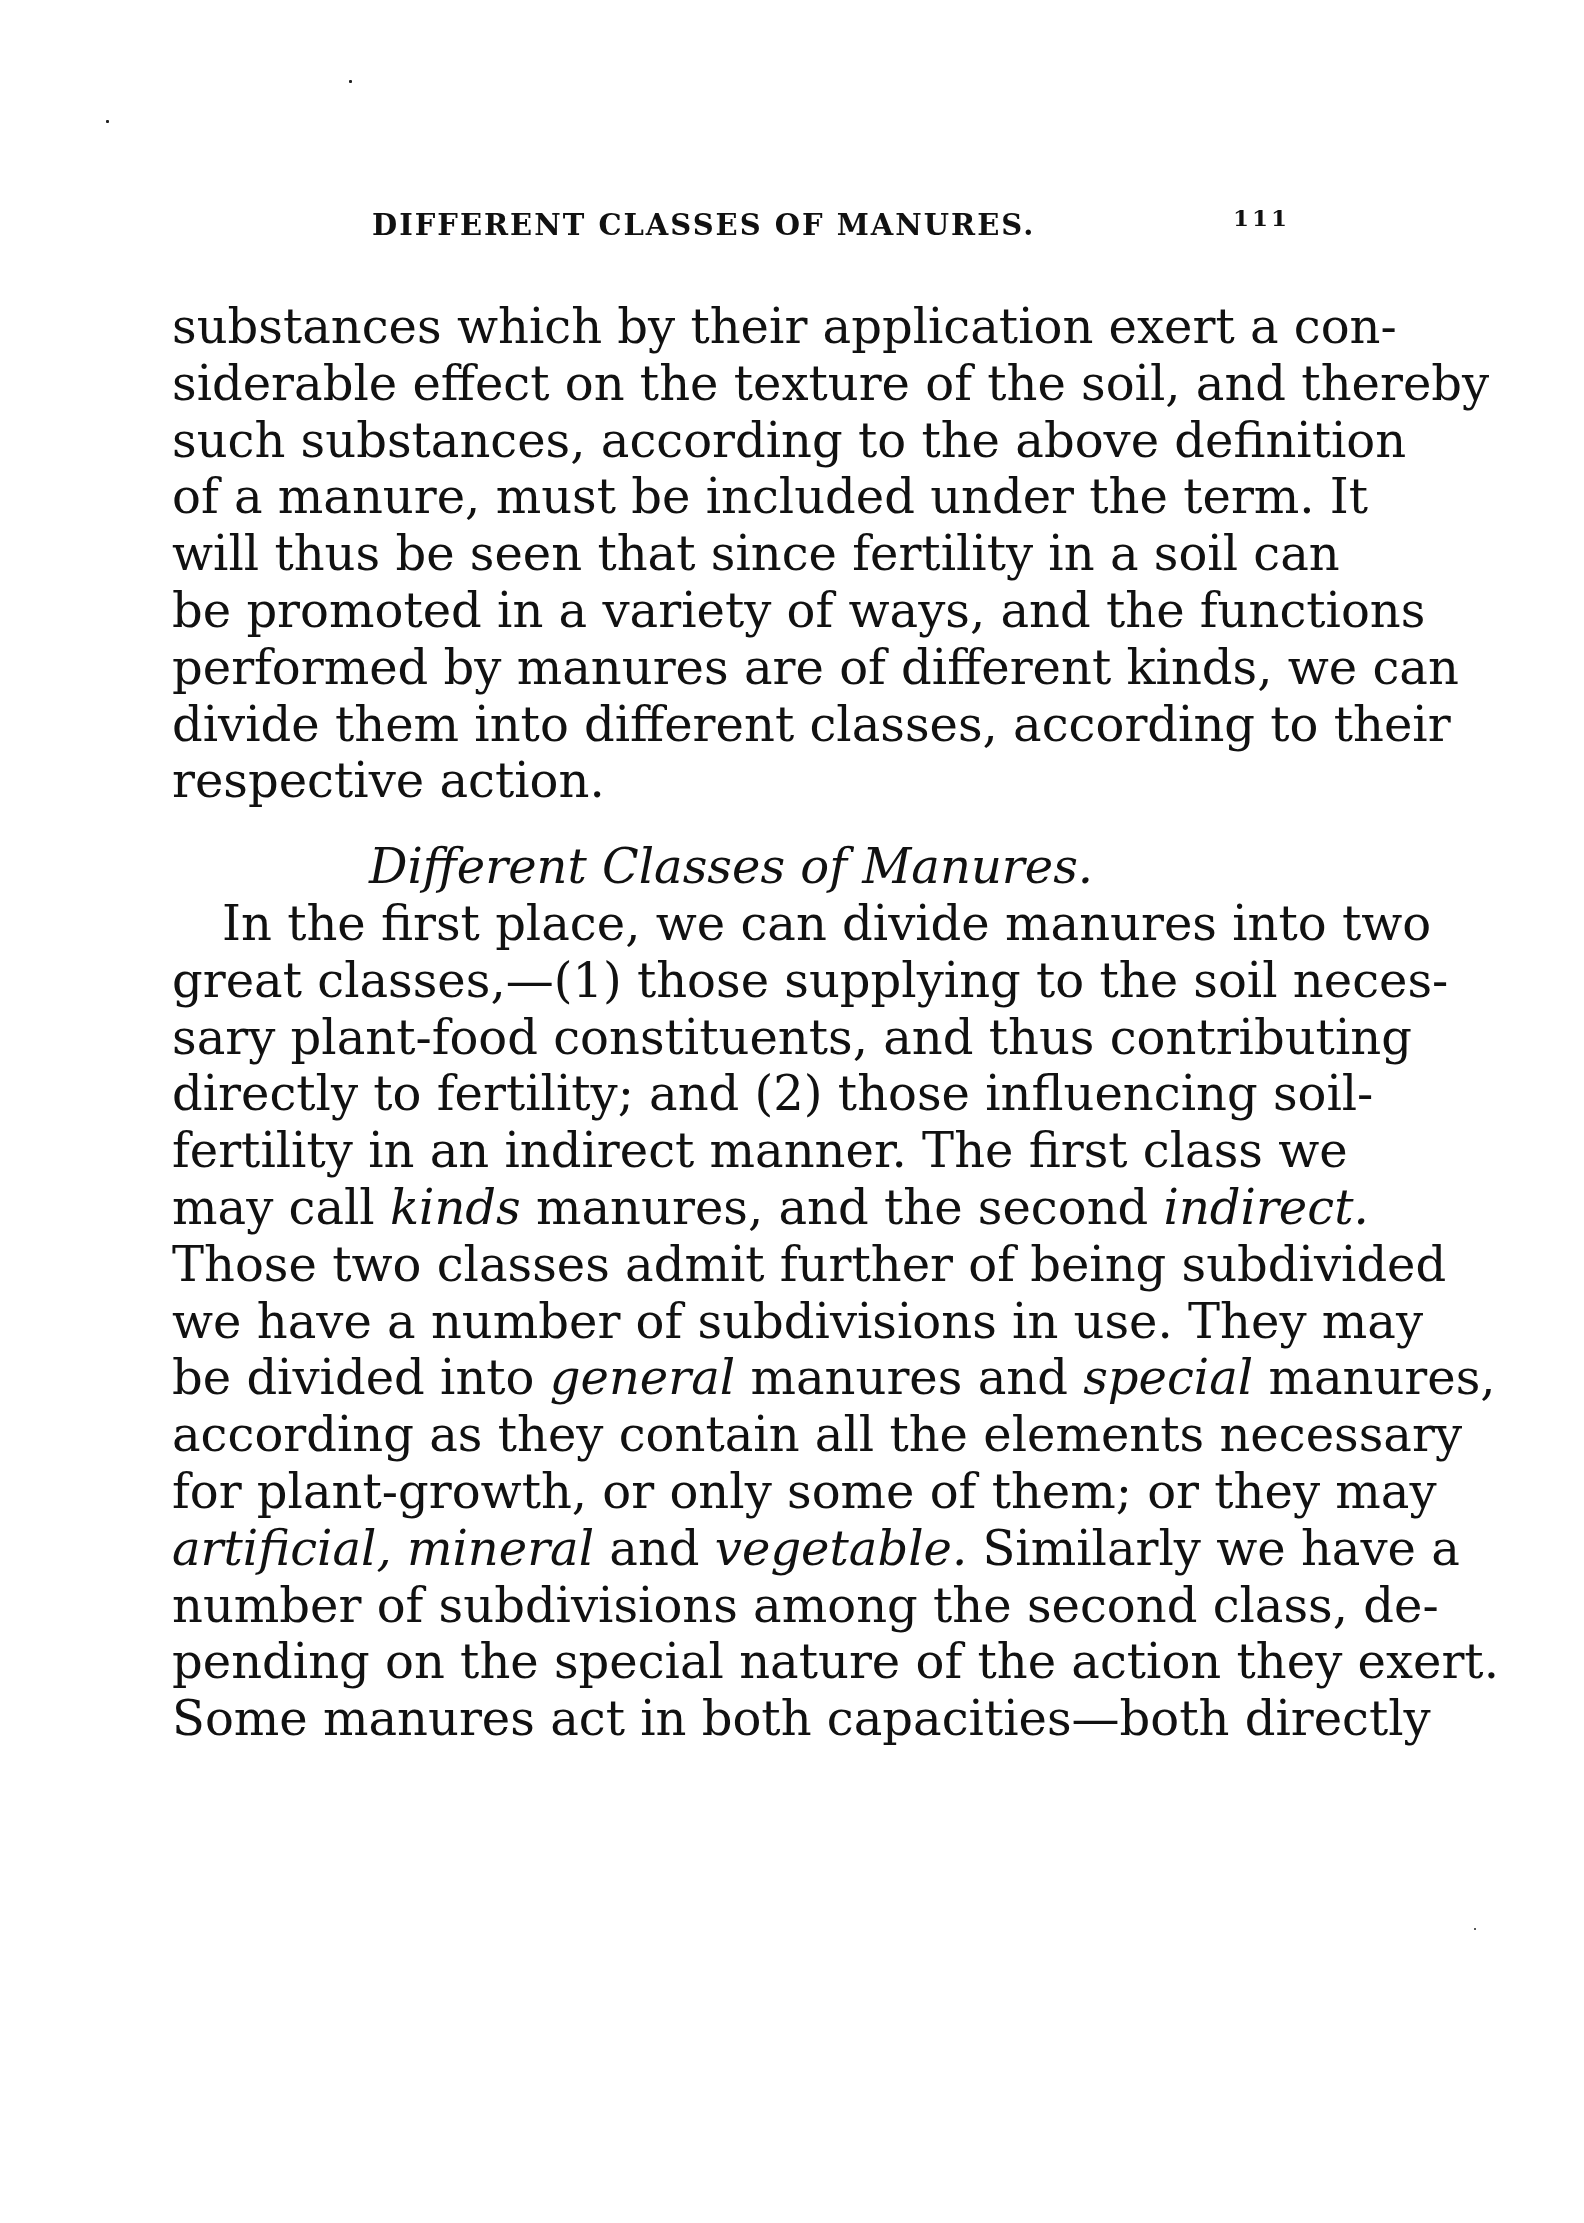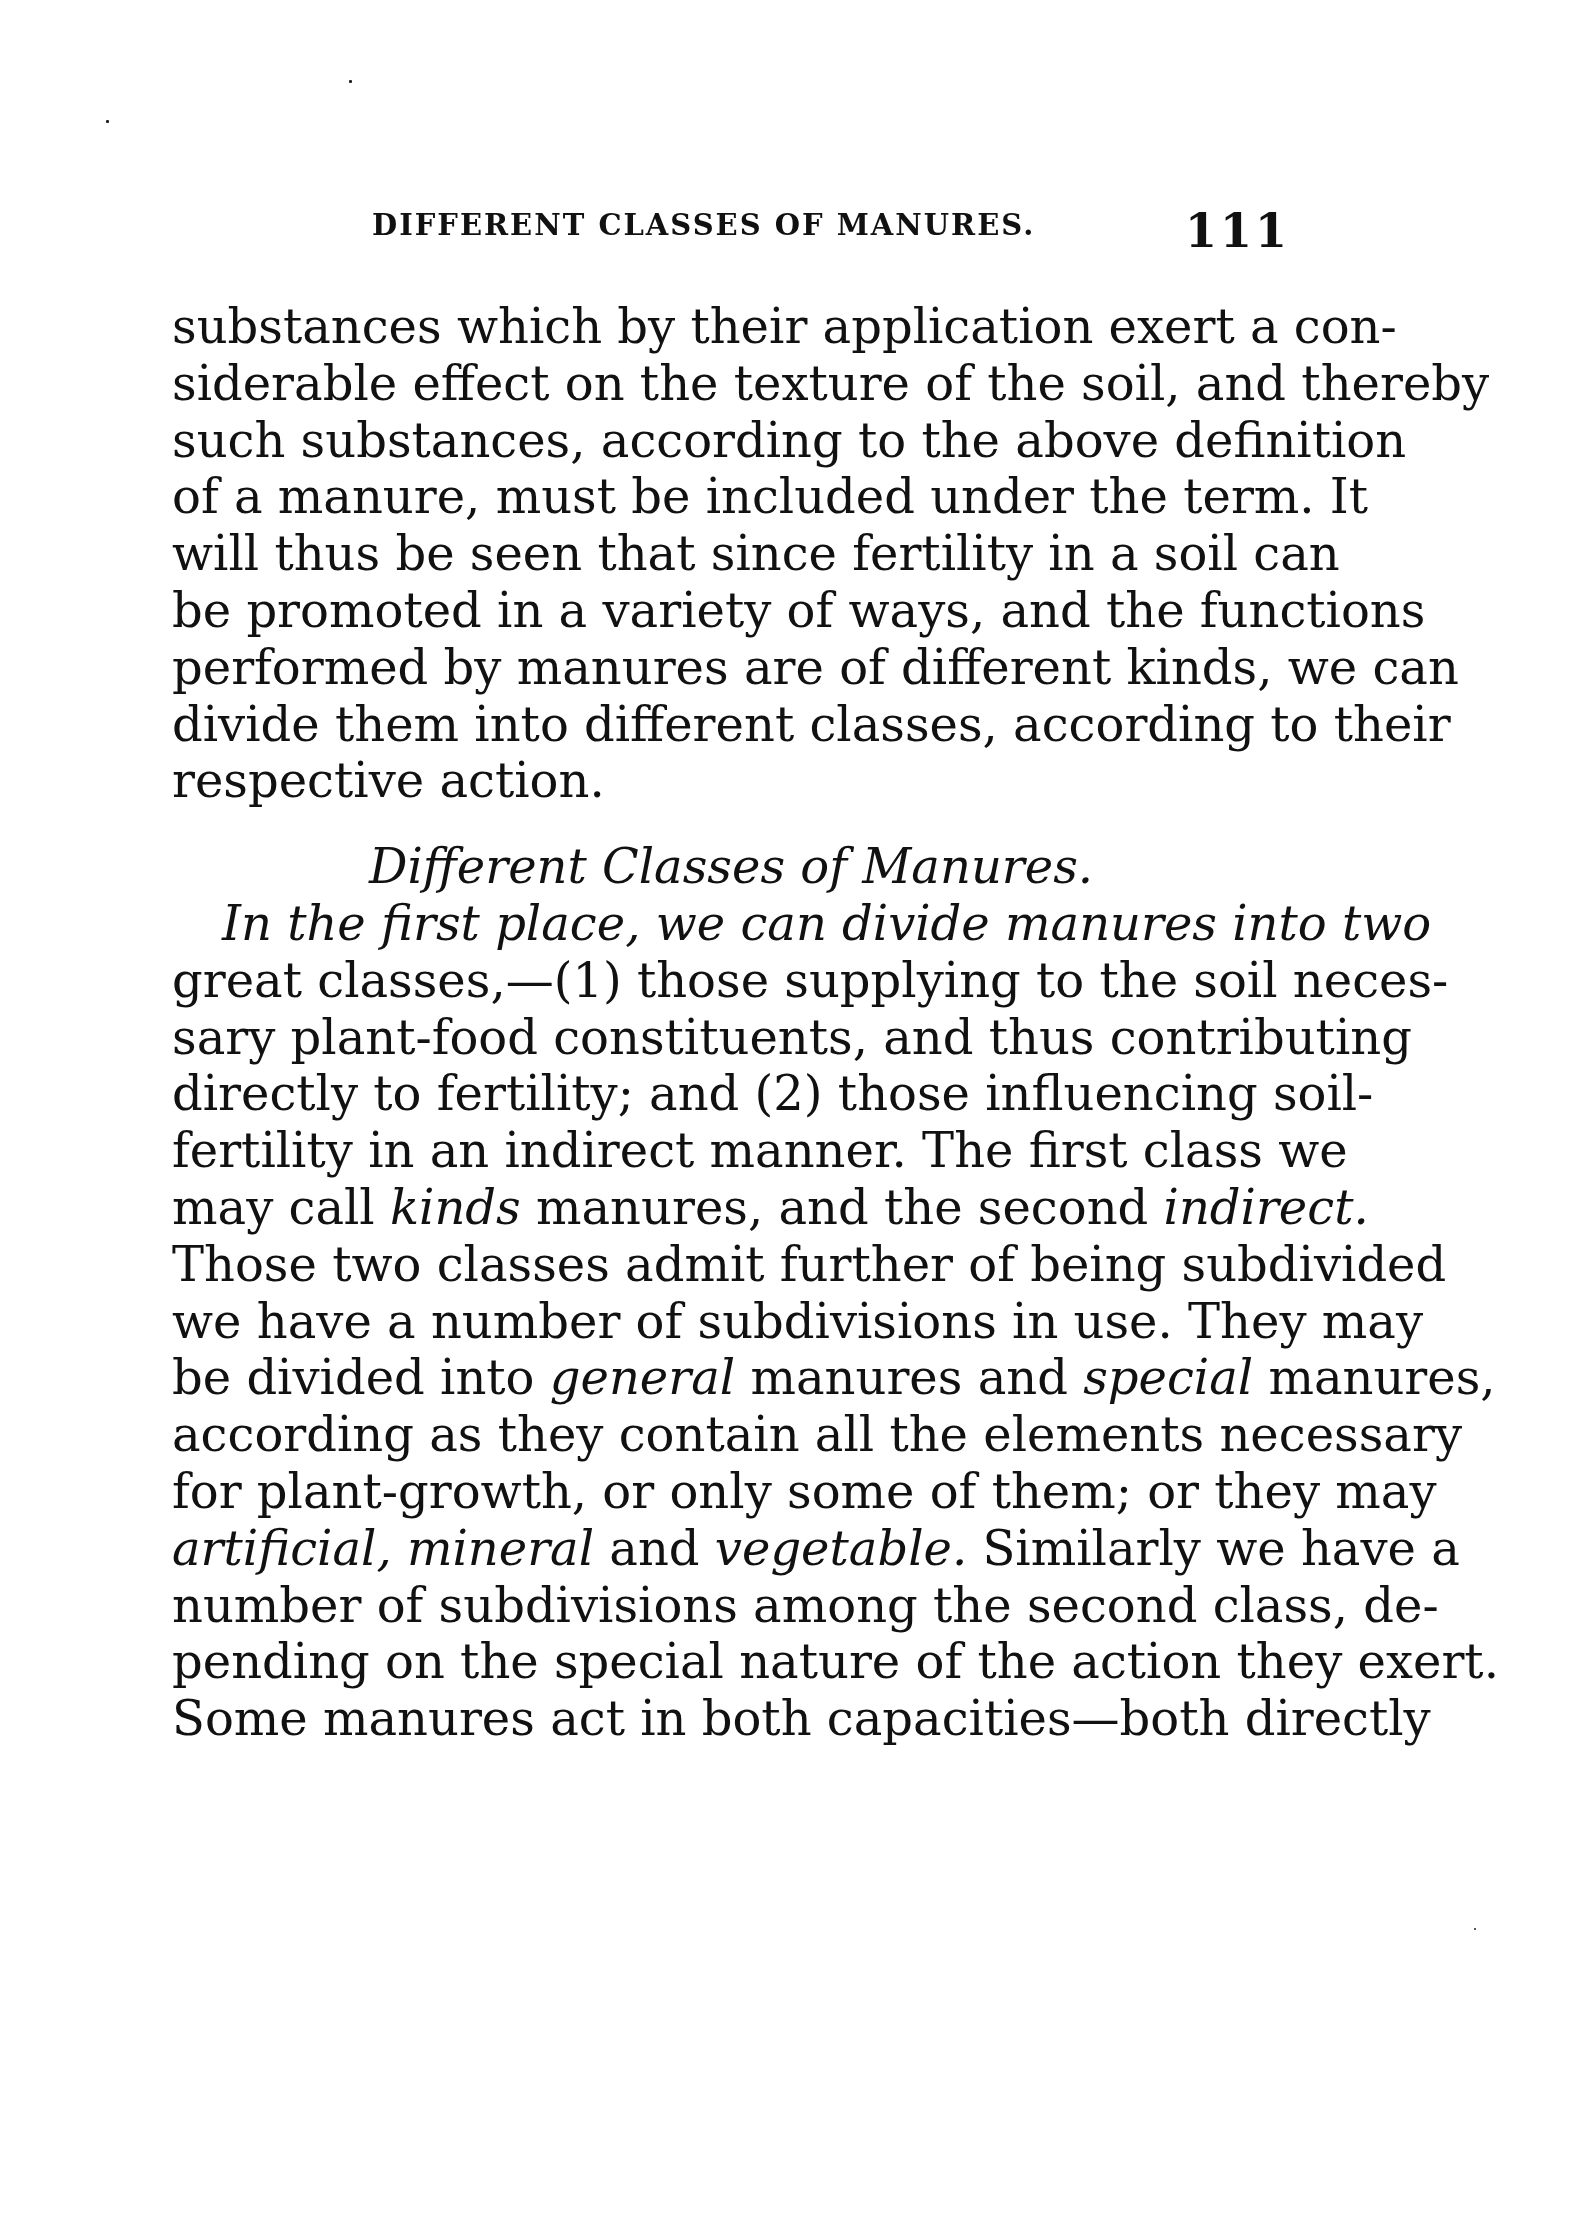--- a/index.html
+++ b/index.html
@@ -8,28 +8,28 @@
     position: absolute; left: 0; top: 0; width: 1432px; height: 2223px;
     background: #ffffff; color: #111111;
     font-family: "DejaVu Serif", "Liberation Serif", serif;
   }
   .speck { position: absolute; width: 3px; height: 3px; background: #222; border-radius: 1px; }
   .running-head {
     position: absolute; left: 372px; top: 208px; width: 918px; height: 44px;
     font-size: 29px; letter-spacing: 2px; font-weight: bold;
   }
   .running-head .title { position: absolute; left: 0; top: 0; }
-  .running-head .folio { position: absolute; right: 0; top: -4px; font-size: 46px; letter-spacing: 3px; }
+  .running-head .folio { position: absolute; right: 0; top: -4px; font-size: 23px; letter-spacing: 3px; }
   .textblock {
     position: absolute; left: 172px; top: 298px; width: 1118px;
     font-size: 48px; line-height: 56.8px;
   }
   .line { display: block; height: 56.8px; white-space: nowrap; text-align: justify; text-align-last: justify; }
   .line.last { text-align-last: left; }
-  .line.indent { padding-left: 50px; font-style: italic; }
+  .line.indent { padding-left: 50px; }
   .heading { text-align: center; text-align-last: center; font-style: italic; }
   .gap { height: 29px; }
   i { font-style: italic; }
 </style>
 </head>
 <body>
 
 <div class="page">
   <span class="speck" style="left:106px; top:120px;"></span>
   <span class="speck" style="left:349px; top:80px;"></span>

